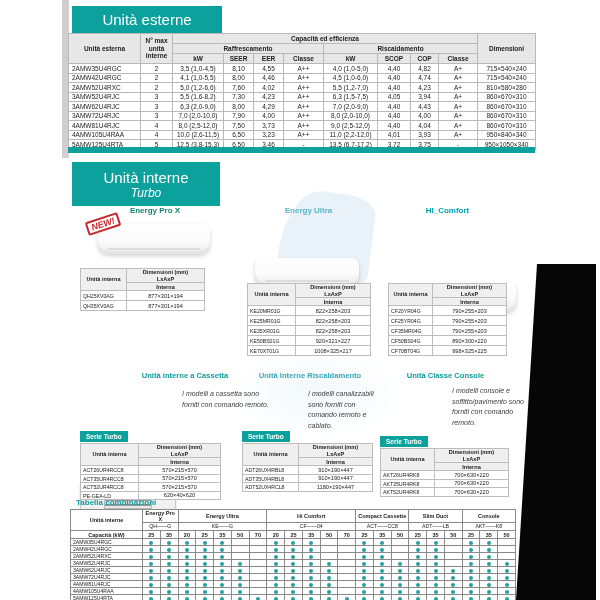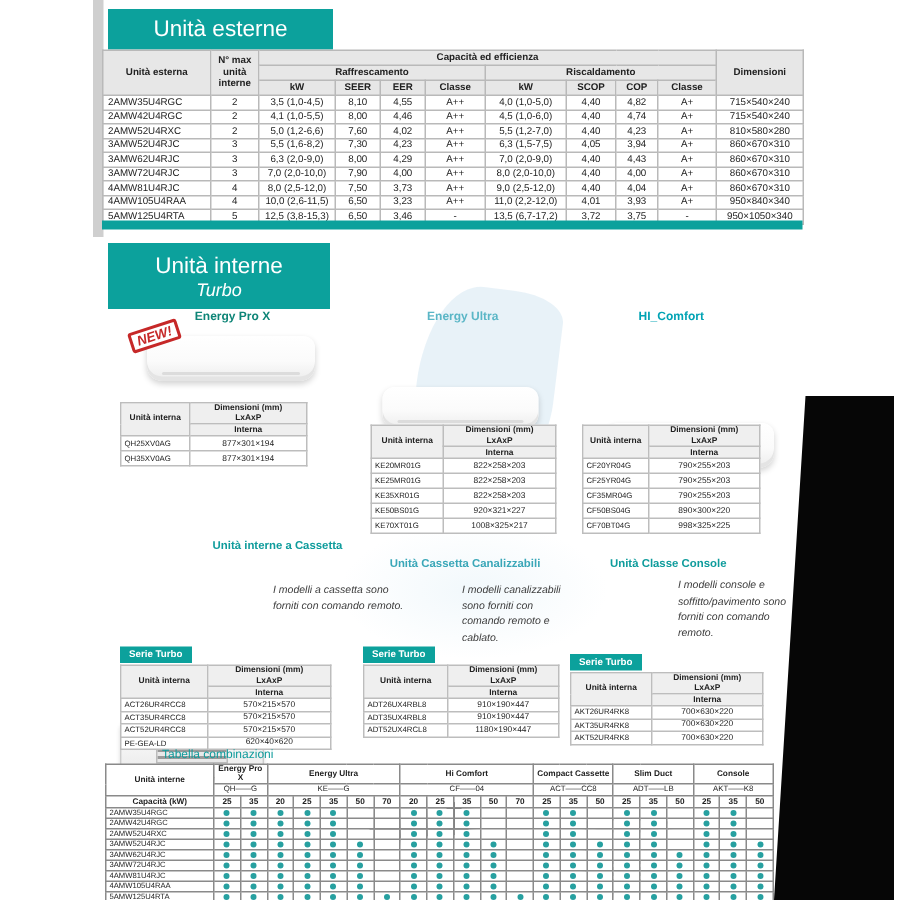--- a/index.html
+++ b/index.html
@@ -81,21 +81,21 @@
         box-shadow:2px 3px 4px rgba(0,0,0,.2);}
   .duct::after{content:""; position:absolute; right:4px; top:4px; bottom:4px; width:10px;
                background:#7d7d7d; border-radius:2px;}
   .console-unit{width:56px; height:50px; background:linear-gradient(#ffffff,#f2f2f2);
                 border:1px solid #d8d8d8; border-radius:4px; box-shadow:0 2px 4px rgba(0,0,0,.15); position:relative;}
   .console-unit::before{content:""; position:absolute; left:6px; top:6px; right:6px; height:2px; background:#e2e2e2;}
   .console-unit::after{content:""; position:absolute; left:8px; bottom:5px; right:8px; height:16px;
                        background:repeating-linear-gradient(180deg,#d9d9d9 0 2px,#f5f5f5 2px 4px);}
 
   
-  .combo-title{font-weight:normal; font-size:8px; color:#0f9c9c;margin-left:32px;}
+  .combo-title{font-weight:bold; font-size:8px; color:#0f9c9c;}
   .combo{left:70px; top:509px; width:445px; font-size:5.5px;}
   .combo th,.combo td{border:1px solid #8a8a8a; text-align:center; overflow:hidden; padding:0;}
   .combo thead th{font-weight:bold; background:#fff; height:8px; line-height:1.1;}
   .combo th.code{font-weight:normal; font-size:5.2px;}
   .combo tbody td, .combo tbody th{height:7px; background:#fff;}
   .combo tbody th{font-weight:normal; font-size:5.1px; text-align:left; padding-left:2px;}
   .combo .gs{border-left:1px solid #555;}
   .dot{display:inline-block; width:4px; height:4px; border-radius:50%; background:var(--dot); vertical-align:middle;}
 </style>
 </head>
@@ -377,22 +377,22 @@
           <td class="model">CF50BS04G</td>
           <td>890×300×220</td>
         </tr>
         <tr>
           <td class="model">CF70BT04G</td>
           <td>998×325×225</td>
         </tr>
       </tbody>
     </table>
 
-  <div class="abs sec-heading" style="left:85px; top:359px; width:200px;">Unità interne a Cassetta</div>
-  <div class="abs sec-heading" style="left:240px; top:371px; width:140px; color:#3aa7b8;">Unità Cassetta Canalizzabili</div>
+  <div class="abs sec-heading" style="left:85px; top:371px; width:200px;">Unità interne a Cassetta</div>
+  <div class="abs sec-heading" style="left:240px; top:371px; width:140px; color:#3aa7b8;">Unità Interne Riscaldamento</div>
   <div class="abs sec-heading" style="left:383px; top:371px; width:125px;">Unità Classe Console</div>
 
   <div class="abs cassette" style="left:80px; top:383px;">
     <div class="top"></div>
       <div class="panel"></div>
       <div class="grille"></div>
   </div>
   <div class="abs note" style="left:182px; top:389px; width:96px;">I modelli a cassetta sono forniti con comando remoto.</div>
 
   <div class="abs duct" style="left:246px; top:394px;"></div>

